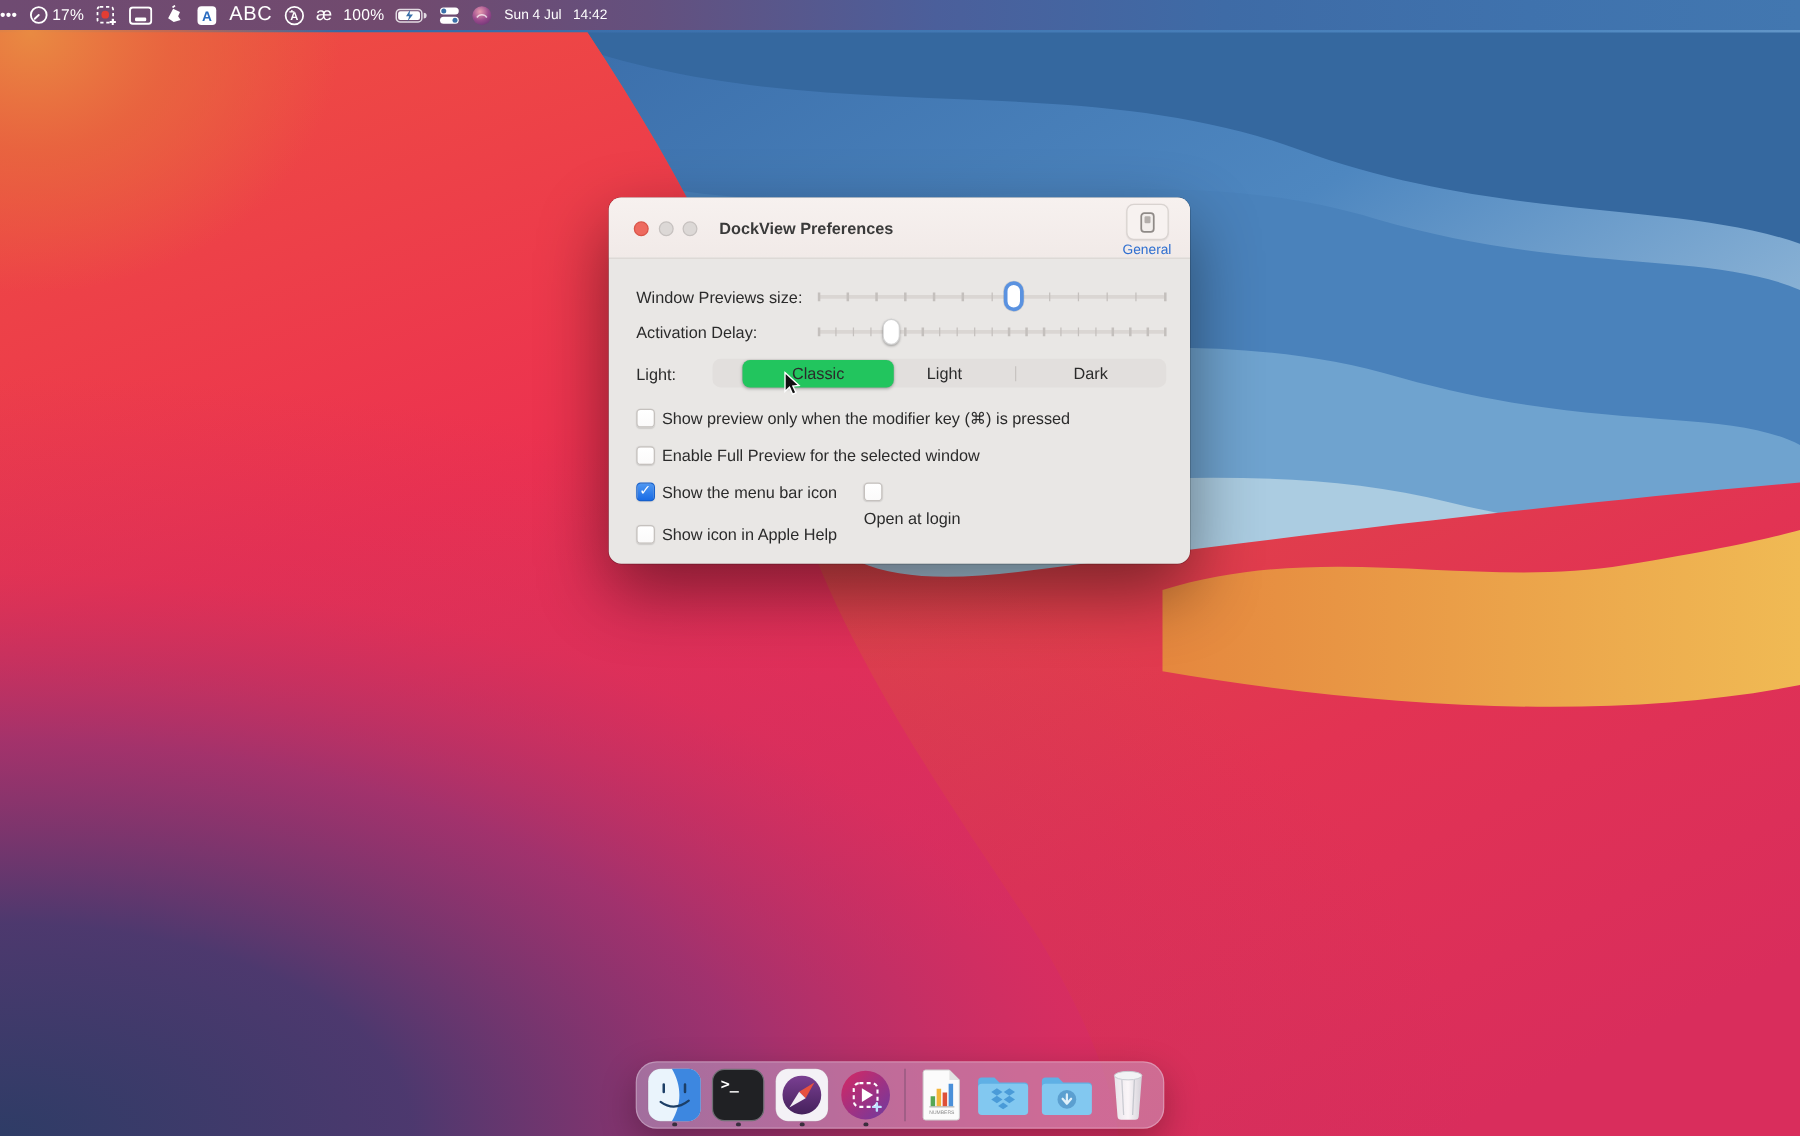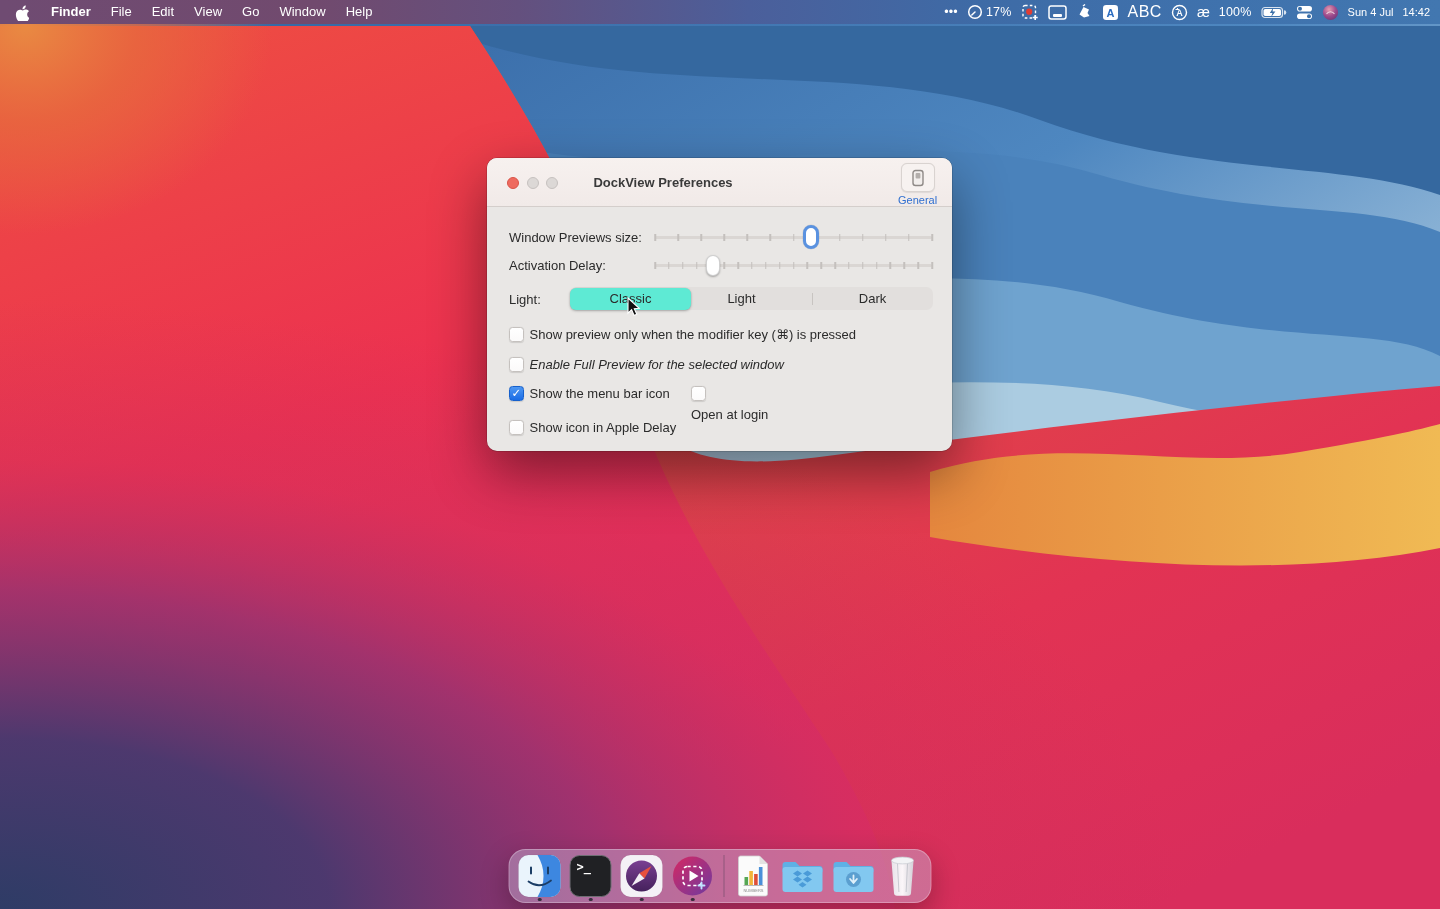--- a/index.html
+++ b/index.html
@@ -53,22 +53,22 @@
   .mac-slider .tick { position:absolute; top:7.5px; width:1.5px; height:7.5px; background:#c4c0bd; transform:translateX(-50%); }
   .mac-slider .thumb { position:absolute; top:1px; width:14px; height:21px; border-radius:7px;
     background:#fff; border:.5px solid rgba(0,0,0,.18); box-shadow:0 1px 2px rgba(0,0,0,.3); }
   .mac-slider .thumb.focused { top:-1px; width:16px; height:24px; border-radius:8px;
     border:3.5px solid #5a92e0; box-shadow:0 0 0 .5px rgba(0,0,0,.1); }
 
   .seg-control { position:absolute; left:570px; top:287px; width:363px; height:23px;
     background:#e2dfdd; border-radius:6.5px; }
   .segment { position:absolute; top:0; width:121px; height:23px; line-height:23px;
     text-align:center; color:#2b2b2b; }
-  .segment.selected { top:.5px; height:22px; line-height:22px; background:#5eead4; border-radius:6px;
-    box-shadow:0 1px 2.5px rgba(0,0,0,.28), 0 0 0 .5px rgba(0,0,0,.05); }
+  .segment.selected { top:.5px; height:22px; line-height:22px; background:#22c55e; border-radius:6px;
+    box-shadow:0 1px 2.5px rgba(0,0,0,.28), 0 0 0 .5px rgba(0,0,0,.05);margin-left:24px; }
   .seg-sep { position:absolute; top:5.5px; width:1px; height:12px; background:#c8c4c1; }
 
   .check-row { position:absolute; display:flex; align-items:flex-start; gap:6px; }
   .checkbox { width:14.5px; height:14.5px; border-radius:3.5px; background:linear-gradient(#fff,#fbfafa);
     border:.5px solid #c5c1be; box-shadow:0 .5px 1px rgba(0,0,0,.12); position:relative; flex:0 0 auto; }
   .checkbox.checked { background:linear-gradient(#4e97f2,#1a6ce5); border:.5px solid #1660cc; }
   .checkbox.checked::after { content:"✓"; position:absolute; left:0; right:0; top:-1px;
     text-align:center; font-size:11.5px; font-weight:700; color:#fff; line-height:15px; }
 
   
@@ -132,34 +132,20 @@
   <path d="M560,360 C760,420 960,352 1160,402 C1300,436 1392,420 1440,440 L1440,600 L560,600 Z" fill="#abccE1"></path>
   <path d="M0,26 L470,26 C545,140 605,250 628,370 C650,465 725,470 835,455 C1005,432 1255,402 1440,386 L1440,909 L0,909 Z" fill="url(#redG)"></path>
   <path d="M930,472 C1060,432 1180,472 1300,452 C1380,439 1422,429 1440,424 L1440,548 C1290,578 1098,566 930,537 Z" fill="url(#goldG)"></path>
   <path d="M0,26 L470,26 C545,140 605,250 628,370 C660,505 762,645 832,752 C872,820 890,868 895,909 L0,909 Z" fill="url(#crimG)"></path>
   <rect width="620" height="520" fill="url(#blobG)"></rect>
   <rect x="0" y="300" width="1180" height="609" fill="url(#nightG)"></rect>
 </svg>
 </div>
 
 <div class="menubar">
-  <div class="menubar-left">
-    <span class="apple">
-      <svg width="14" height="17" viewBox="0 0 16 19" fill="#fff">
-        <path d="M11.3 4.6c-.7.8-1.8 1.4-2.8 1.3-.1-1.1.4-2.2 1-2.9C10.2 2.2 11.4 1.6 12.3 1.6c.1 1.1-.3 2.2-1 3zM12.3 6.2c-1.5-.1-2.8.9-3.5.9-.8 0-1.9-.8-3.1-.8-1.6 0-3.1.9-3.9 2.4-1.7 2.9-.4 7.2 1.2 9.6.8 1.1 1.7 2.4 3 2.3 1.2 0 1.6-.8 3.1-.8s1.9.8 3.1.8c1.3 0 2.1-1.1 2.9-2.3.9-1.3 1.3-2.6 1.3-2.7-.1 0-2.5-1-2.5-3.9 0-2.4 2-3.5 2.1-3.6-1.2-1.7-2.9-1.8-3.7-1.9z"></path>
-      </svg>
-    </span>
-    <span class="menu-item app">Finder</span>
-    <span class="menu-item">File</span>
-    <span class="menu-item">Edit</span>
-    <span class="menu-item">View</span>
-    <span class="menu-item">Go</span>
-    <span class="menu-item">Window</span>
-    <span class="menu-item">Help</span>
-  </div>
   <div class="menubar-right">
     <span class="st mb-txt">•••</span>
     <span class="st">
       <svg width="16" height="16" viewBox="0 0 16 16">
         <circle cx="8" cy="8" r="6.3" fill="none" stroke="#fff" stroke-width="1.5"></circle>
         <path d="M8,8 L4.8,11" stroke="#fff" stroke-width="1.5" stroke-linecap="round"></path>
       </svg>
       <span class="mb-txt">17%</span>
     </span>
     <span class="st">
@@ -229,21 +215,21 @@
     <span class="st mb-clock">Sun 4 Jul</span>
     <span class="st mb-clock">14:42</span>
   </div>
 </div>
 
 <div class="pref-window">
   <div class="titlebar"></div>
   <div class="traffic t-close" style="left:20px"></div>
   <div class="traffic t-min" style="left:40px"></div>
   <div class="traffic t-max" style="left:59px"></div>
-  <div class="win-title" style="left:76px; position:absolute;">DockView Preferences</div>
+  <div class="win-title" style="left:58px; position:absolute;">DockView Preferences</div>
 
   <div class="toolbar-item" style="left:411px; top:5px; position:absolute;">
     <div class="tb-btn">
       <svg width="14" height="18" viewBox="0 0 14 18">
         <rect x="2" y="1.5" width="10" height="15" rx="2.5" fill="#f2eeec" stroke="#8f8a87" stroke-width="1.4"></rect>
         <rect x="4.6" y="4" width="4.8" height="5.5" rx="1" fill="#b3aeab"></rect>
       </svg>
     </div>
     <div class="tb-label" style="color:#2f6fd0">General</div>
   </div>
@@ -294,45 +280,45 @@
         <div class="tick" style="left: 90%;"></div>
         <div class="tick" style="left: 95%;"></div>
         <div class="tick" style="left: 100%;"></div>
       </div>
     <div class="thumb" style="left: calc(21% - 7px);"></div>
   </div>
 
   <div class="row-label" style="left:22px; top:134px; position:absolute;">Light:</div>
   <div class="seg-control" style="left:83px; top:129px; position:absolute;">
     <div class="segment selected" style="left:0">Classic</div>
-    <div class="segment" style="left:111px">Light</div>
+    <div class="segment" style="left:125px">Light</div>
     <div class="segment" style="left:242px">Dark</div>
 
     <div class="seg-sep" style="left:242px"></div>
   </div>
 
   <div class="check-row" style="left:22px; top:169px;">
     <div class="checkbox"></div>
     <span>Show preview only when the modifier key (⌘) is pressed</span>
   </div>
-  <div class="check-row" style="left:22px; top:199px;font-style:italic;">
+  <div class="check-row" style="left:22px; top:199px;">
     <div class="checkbox"></div>
     <span>Enable Full Preview for the selected window</span>
   </div>
   <div class="check-row" style="left:22px; top:228px;">
     <div class="checkbox checked"></div>
     <span>Show the menu bar icon</span>
   </div>
   <div class="check-row" style="left:204px; top:228px;flex-direction:column;">
     <div class="checkbox"></div>
     <span>Open at login</span>
   </div>
   <div class="check-row" style="left:22px; top:262px;">
     <div class="checkbox"></div>
-    <span>Show icon in Apple Delay</span>
+    <span>Show icon in Apple Help</span>
   </div>
 </div>
 
 <div class="cursor">
   <svg width="15" height="21" viewBox="0 0 15 21">
     <path d="M1,1 L1,16.2 L4.6,12.8 L7.1,18.4 L9.8,17.2 L7.3,11.8 L12.2,11.3 Z" fill="#111" stroke="#fff" stroke-width="1.1"></path>
   </svg>
 </div>
 
 <div class="dock">

